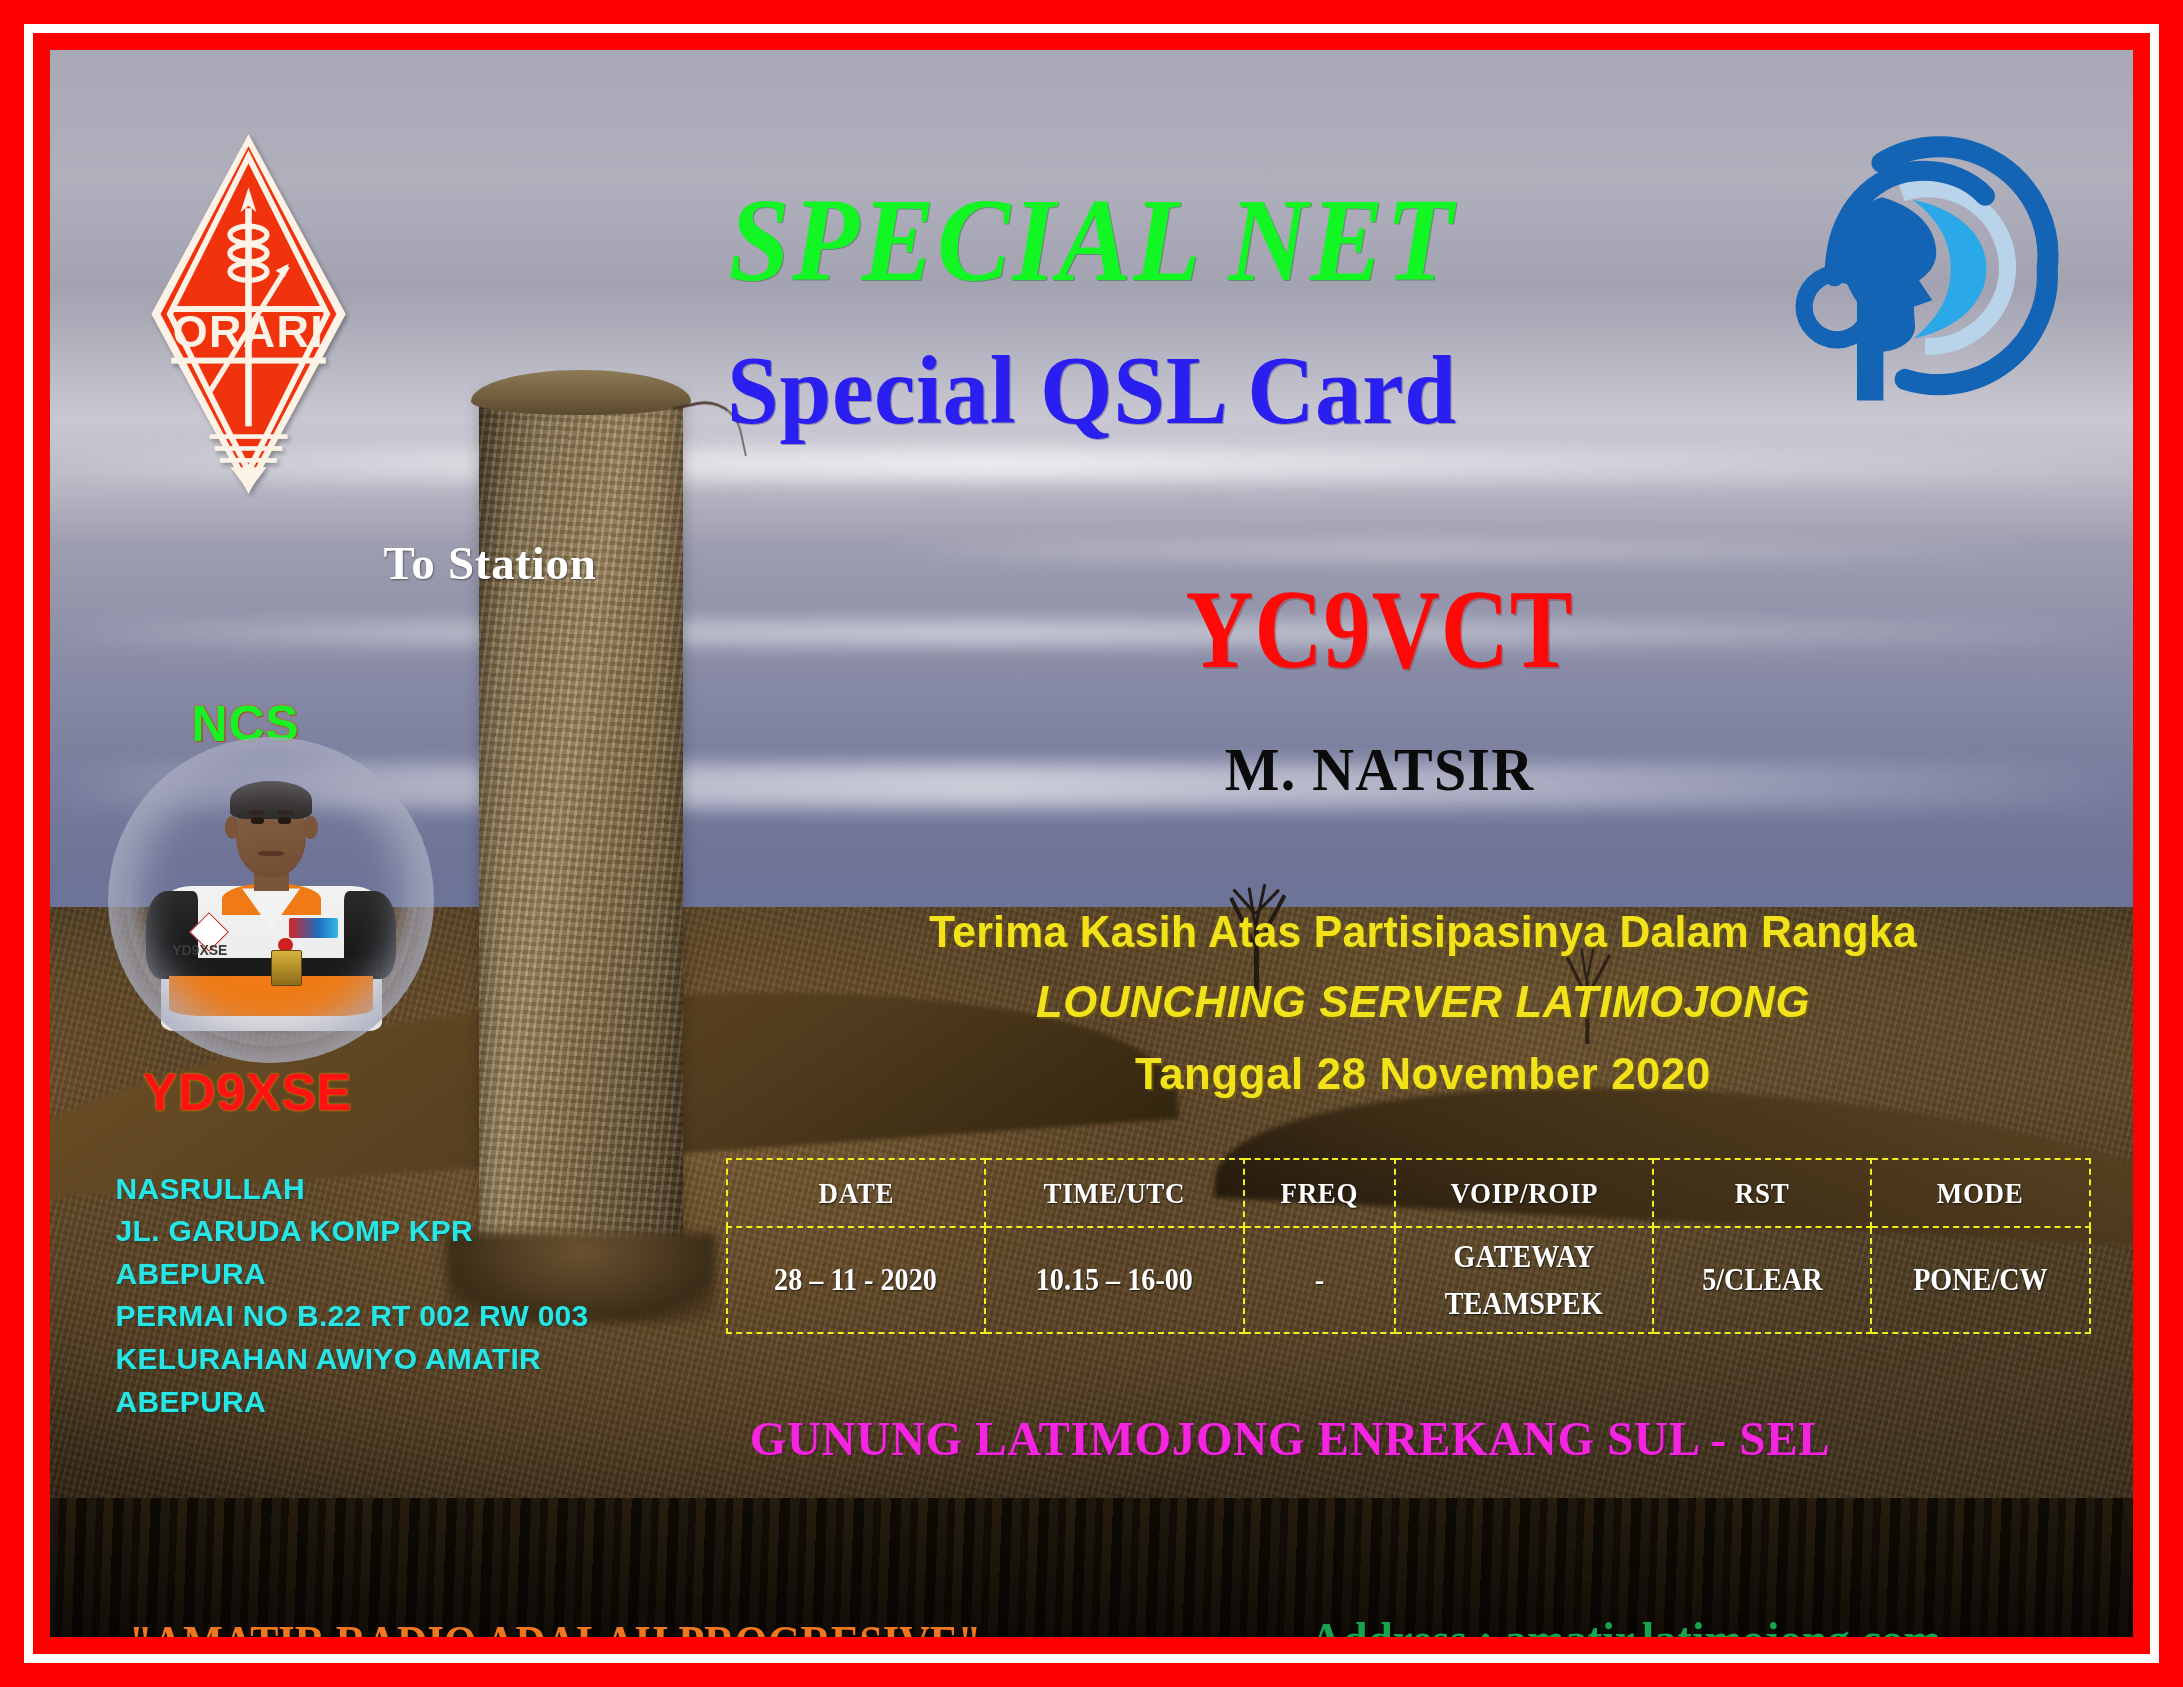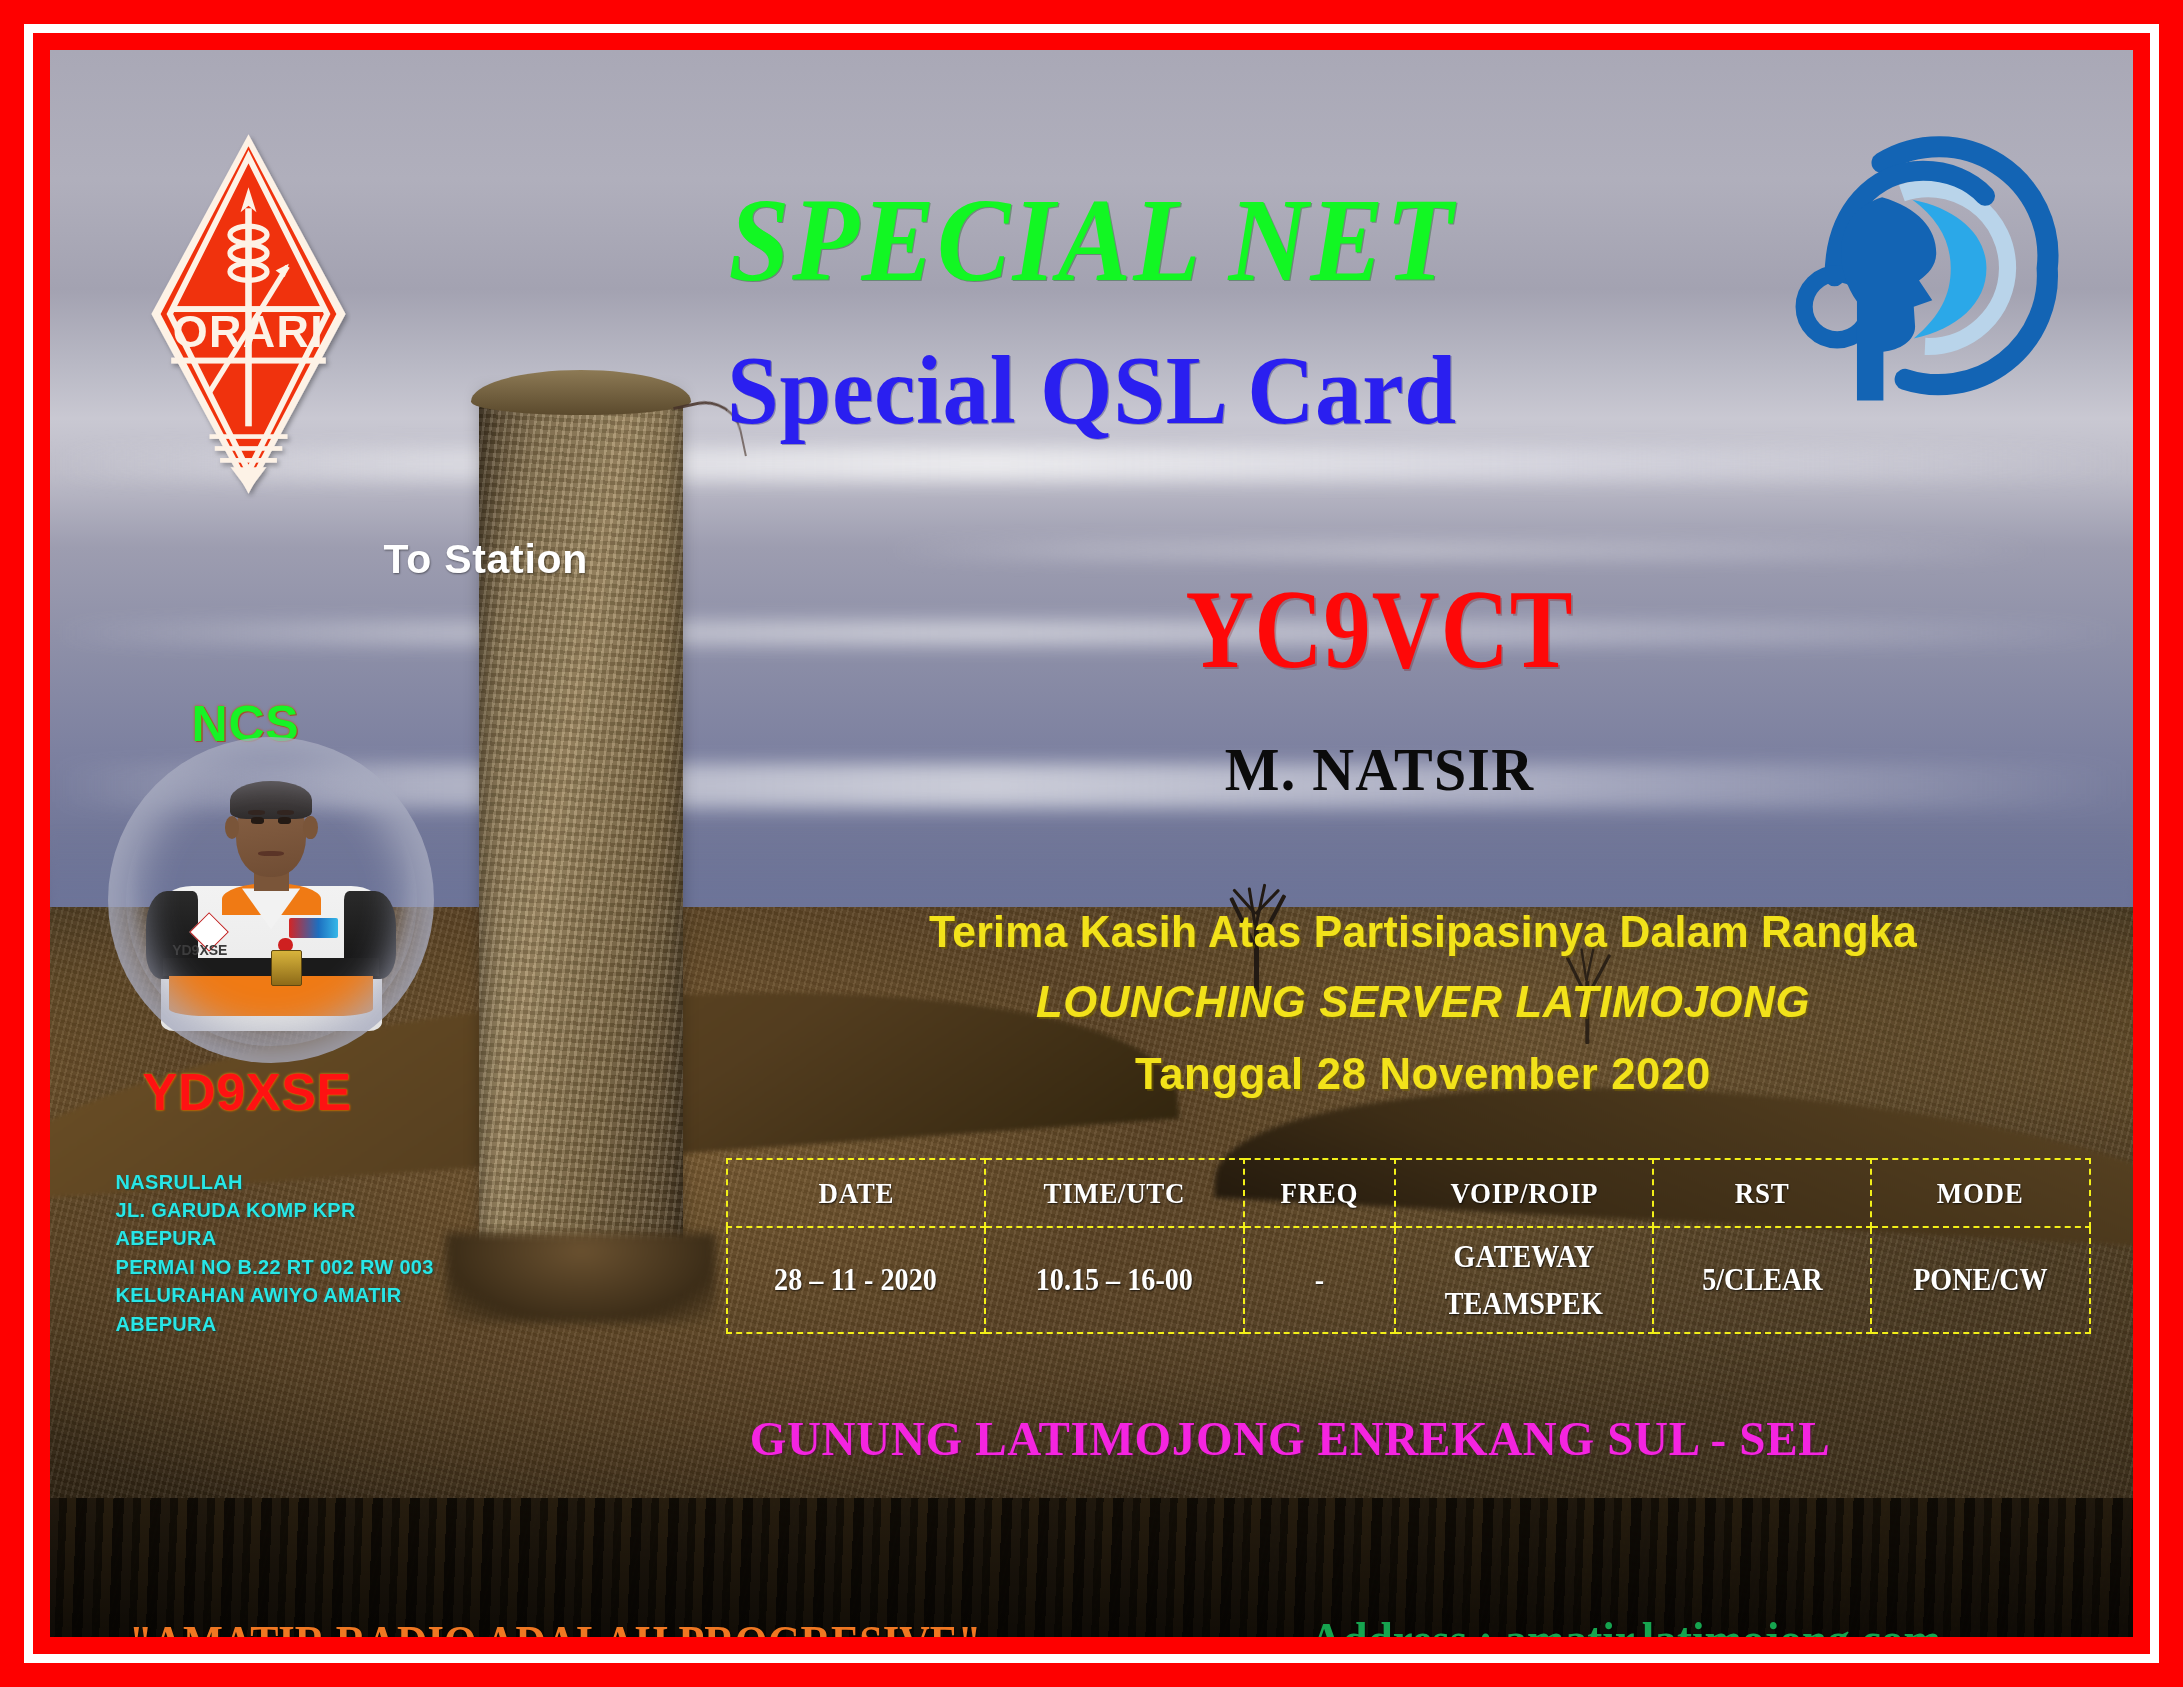--- a/index.html
+++ b/index.html
@@ -166,22 +166,22 @@
   }
   .t-qslcard{
     position:absolute;left:0;right:0;top:291px;text-align:center;
     font-family:"Liberation Serif",serif;font-weight:bold;
     font-size:98px;color:#2a1ff0;line-height:1;letter-spacing:0.7px;
     text-shadow:1.3px 1.3px 0 rgba(0,0,90,.3);
     transform:scaleX(.95);
   }
   .t-tostation{
     position:absolute;left:334px;top:486px;
-    font-family:Liberation Sans, sans-serif;font-weight:bold;
-    font-size:41px;color:#ffffff;letter-spacing:0.7px;
+    font-family:Liberation Serif, serif;font-weight:bold;
+    font-size:47px;color:#ffffff;letter-spacing:0.7px;
     text-shadow:0.7px 0.7px 2px rgba(0,0,0,.45);
   }
   .t-callsign{
     position:absolute;left:939px;top:523px;width:781px;text-align:center;
     font-family:"Liberation Serif",serif;font-weight:bold;
     font-size:112px;color:#fe0808;line-height:1;letter-spacing:1.3px;
     transform:scaleX(.84);
     text-shadow:2px 2px 0 rgba(120,0,0,.25);
   }
   .t-opname{
@@ -219,21 +219,21 @@
   }
   .t-ncscall{
     position:absolute;left:93px;top:1012px;
     font-family:"Liberation Sans",sans-serif;font-weight:bold;
     font-size:52px;color:#fe1212;letter-spacing:0.7px;
     text-shadow:0 0 2.6px #ff9c00,1.3px 1.3px 0 rgba(150,60,0,.55);
   }
   .t-address{
     position:absolute;left:66px;top:1118px;
     font-family:"Liberation Sans",sans-serif;font-weight:bold;
-    font-size:20px;color:#28e6e6;line-height:1.42;letter-spacing:0.3px;
+    font-size:30px;color:#28e6e6;line-height:1.42;letter-spacing:0.3px;
     text-shadow:0.7px 0.7px 1.3px rgba(0,60,60,.6);
   }
   .t-location{
     position:absolute;left:595px;top:1360px;width:1290px;text-align:center;
     font-family:"Liberation Serif",serif;font-weight:bold;
     font-size:49px;color:#f424e0;letter-spacing:0.7px;
     transform:scaleX(.96);
     text-shadow:1.3px 1.3px 1.3px rgba(90,0,80,.45);
   }
   .t-slogan{

